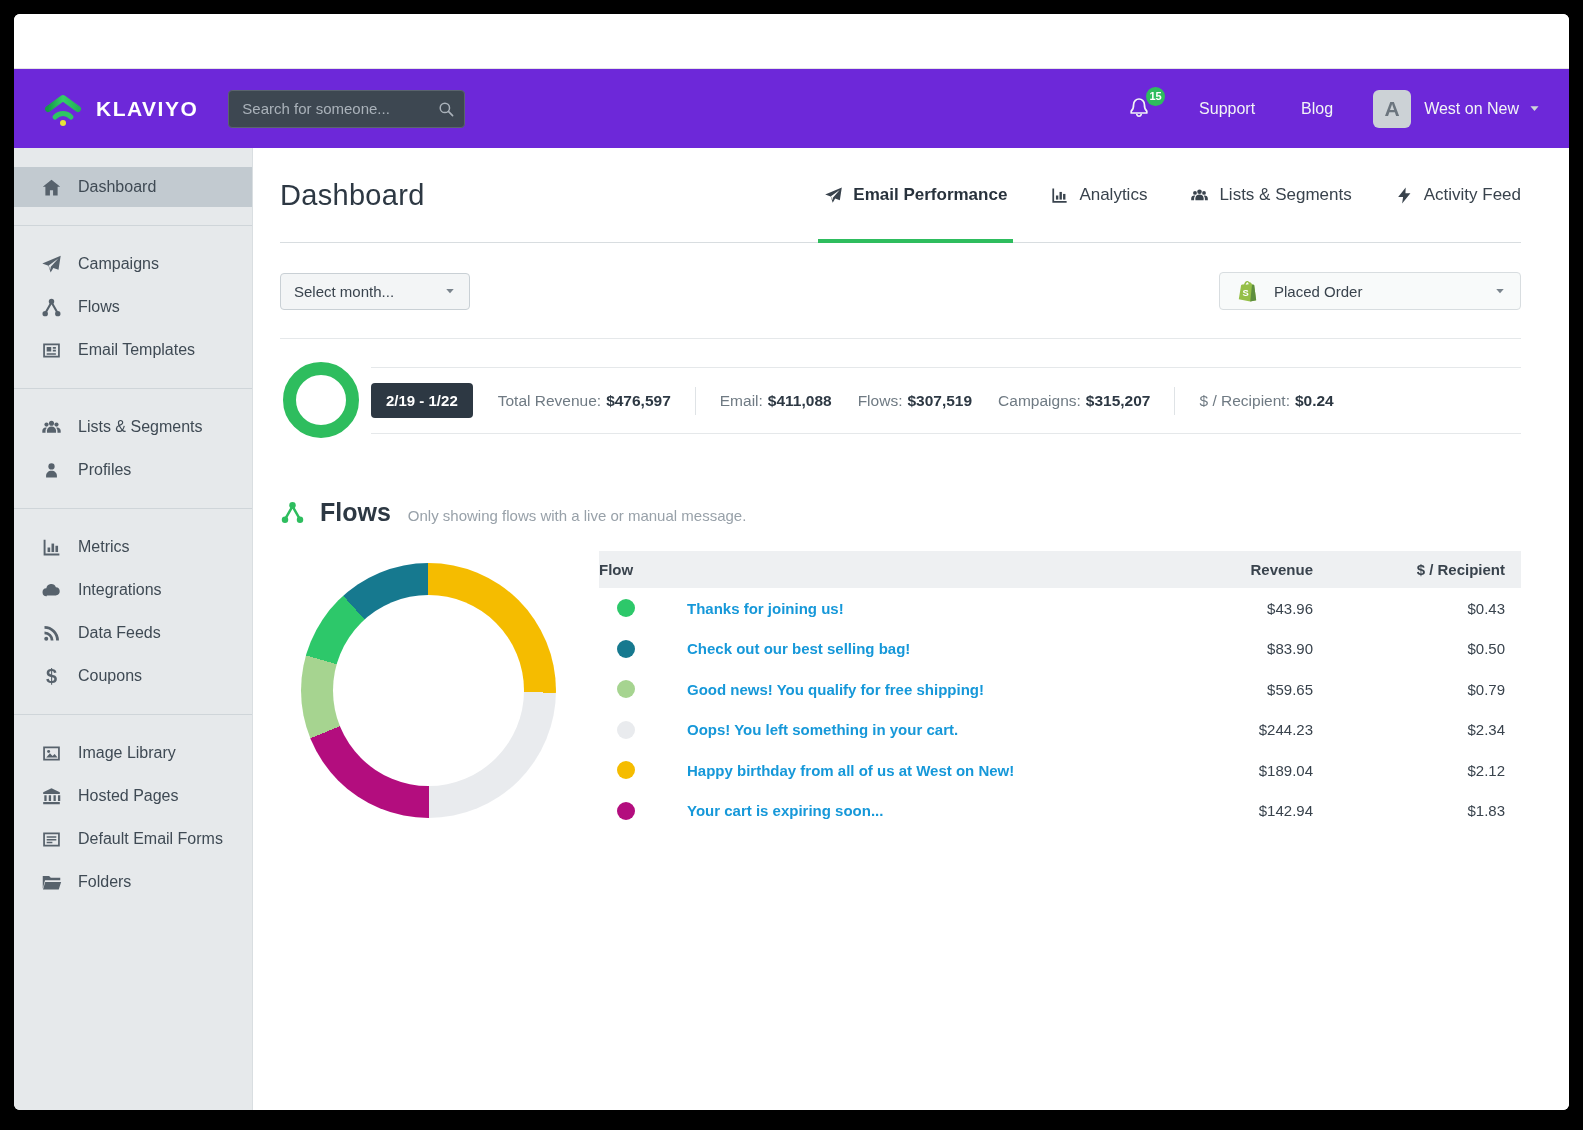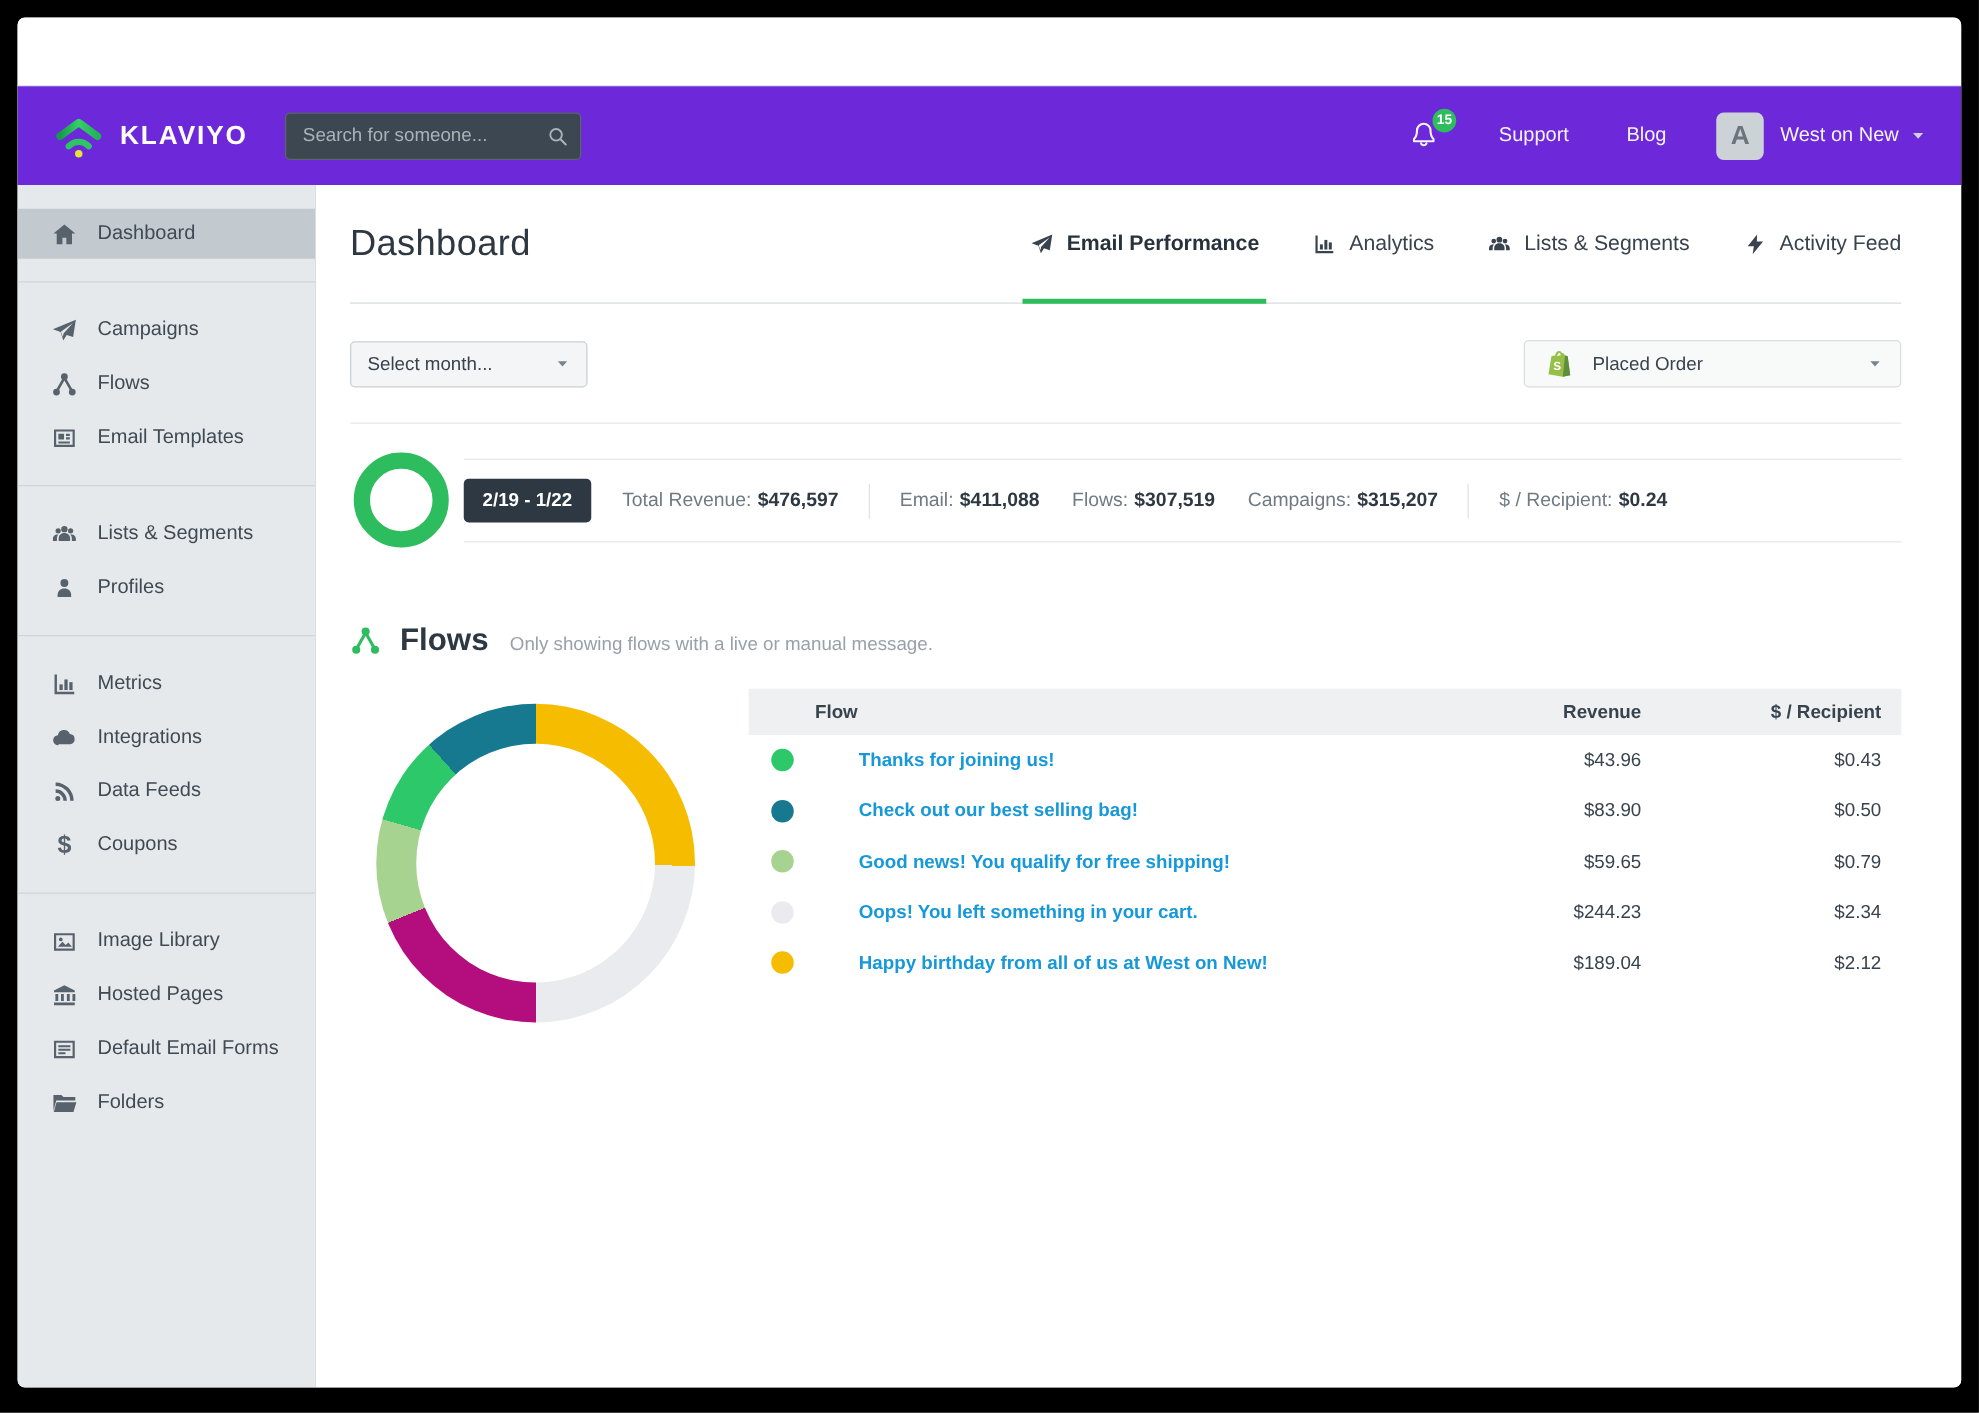--- a/index.html
+++ b/index.html
@@ -94,21 +94,21 @@
   .flows-head h2 { font-size:25px; font-weight:bold; color:#2d3843; }
   .flows-head .sub { font-size:15px; color:#98a1a9; margin-left:17px; }
   .flows-body { display:flex; margin-top:24px; }
   .donut-wrap { width:302px; flex:none; padding-left:21px; padding-top:12px; }
   .donut { width:255px; height:255px; border-radius:50%; position:relative; }
   .donut .hole { position:absolute; left:32px; top:32px; width:191px; height:191px;
                  border-radius:50%; background:#fff; }
   .flow-table { flex:1; margin-left:17px; }
   .ft-head { display:flex; align-items:center; height:37px; background:#eef0f2;
              font-weight:bold; font-size:15px; color:#39434d; }
-  .col-flow { flex:1; padding-left:53px; }
+  .col-flow { flex:1; }
   .col-rev { width:150px; text-align:right; flex:none; }
   .col-rec { width:208px; text-align:right; padding-right:16px; flex:none; }
   .ft-row { display:flex; align-items:center; height:40.5px; font-size:15px; color:#39434d; }
   .ft-row .col-flow { display:flex; align-items:center; padding-left:18px;gap:37px; }
   .dot { width:18px; height:18px; border-radius:50%; margin-right:15px; flex:none; }
   .flow-link { color:#1698d9; font-weight:bold; cursor:pointer; }
 
   .icon svg { width:100%; height:100%; display:block; fill:currentColor; }
   .icon { display:inline-block; }
 </style>
@@ -447,19 +447,27 @@
                   <div class="col-rec">$2.34</div>
                 </div>
                 <div class="ft-row">
                   <div class="col-flow">
                     <span class="dot" style="background: rgb(245, 188, 0);"></span>
                     <a class="flow-link">Happy birthday from all of us at West on New!</a>
                   </div>
                   <div class="col-rev">$189.04</div>
                   <div class="col-rec">$2.12</div>
                 </div>
+                <div class="ft-row">
+                  <div class="col-flow">
+                    <span class="dot" style="background: rgb(179, 13, 126);"></span>
+                    <a class="flow-link">Your cart is expiring soon...</a>
+                  </div>
+                  <div class="col-rev">$142.94</div>
+                  <div class="col-rec">$1.83</div>
+                </div>
               </div>
           </div>
         </div>
       </section>
     </main>
   </div>
 </div>
 
 </body></html>

